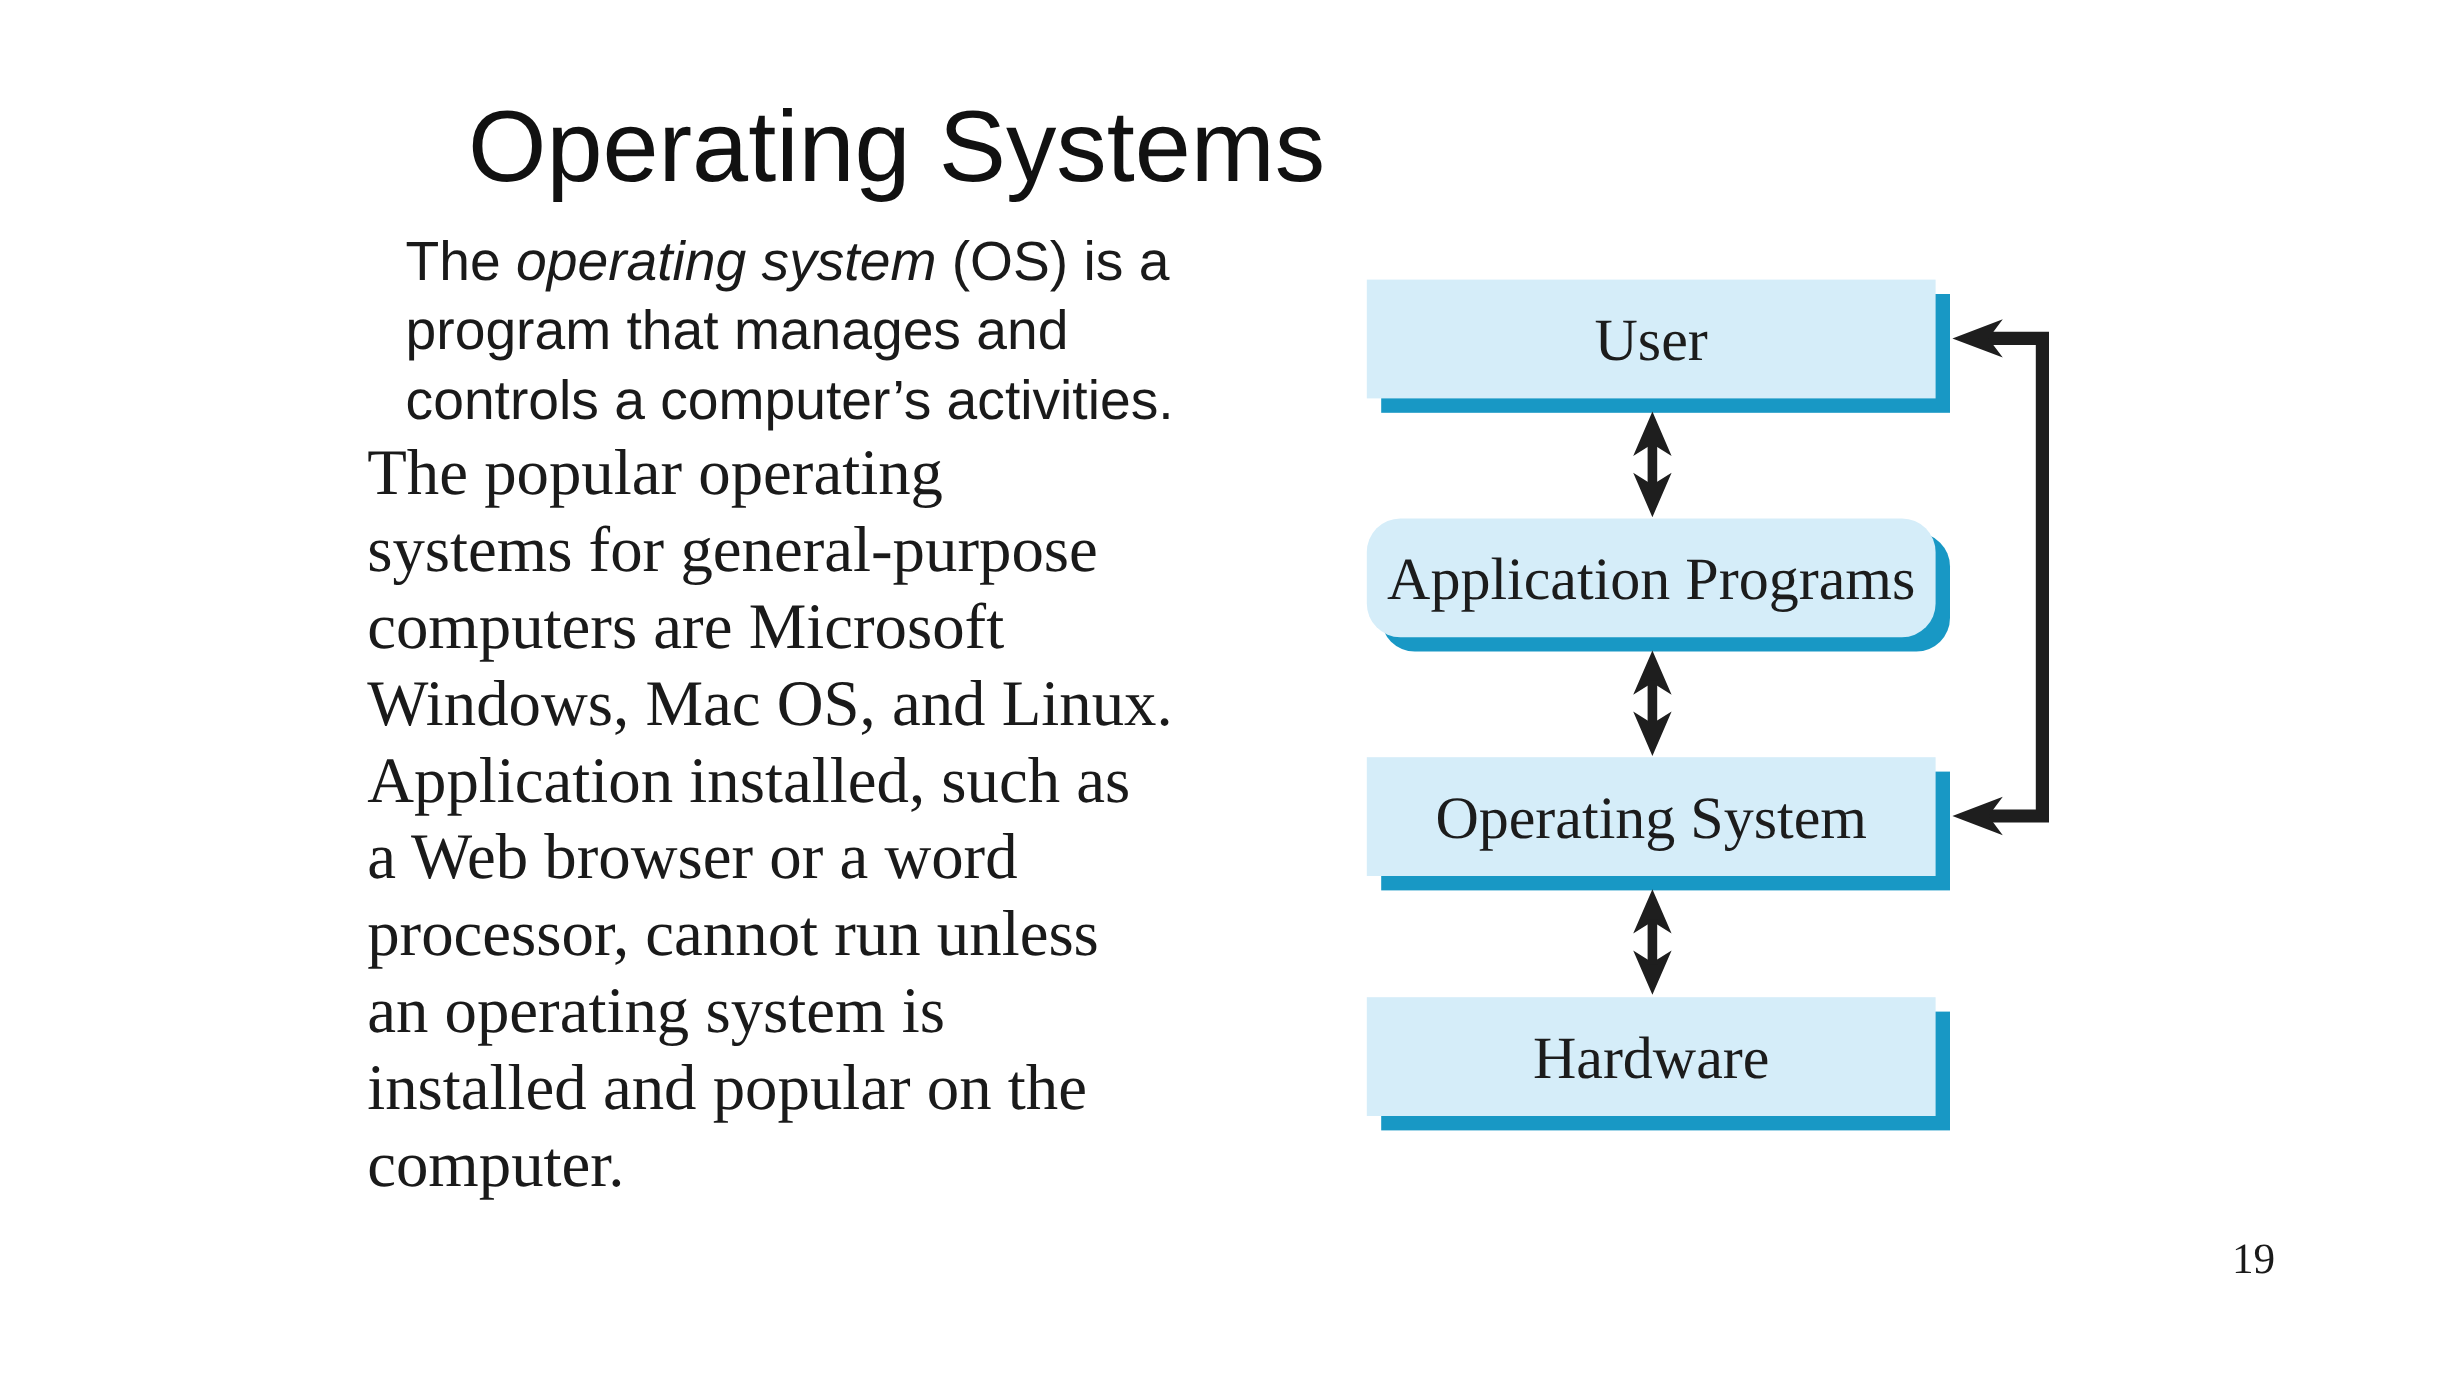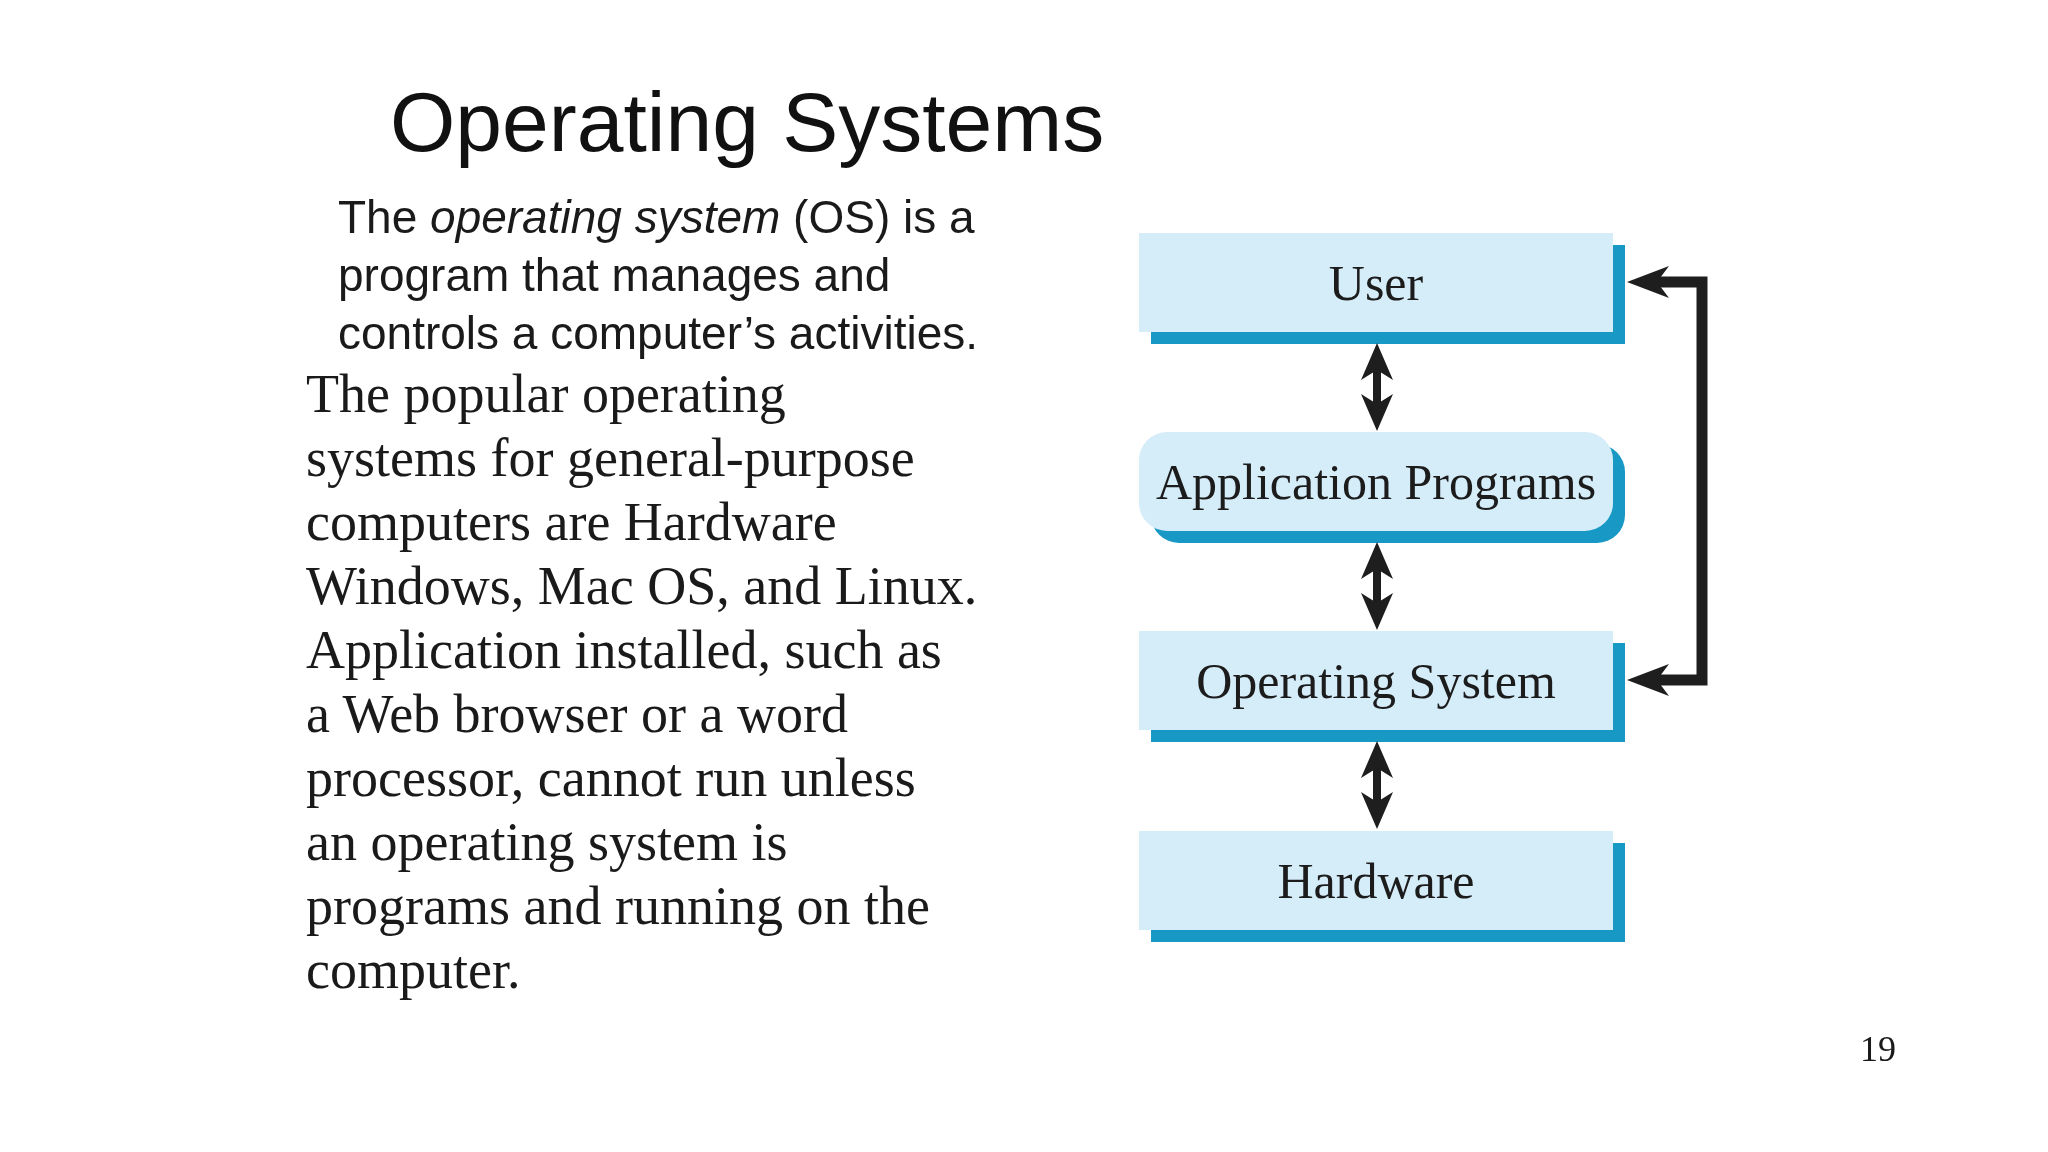--- a/index.html
+++ b/index.html
@@ -78,27 +78,27 @@
 <div class="slide">
 
   <div class="title">Operating Systems</div>
 
   <div class="body-text">
     <div class="p1-line"><span>The </span><span class="italic">operating system</span><span> (OS) is a</span></div>
     <div class="p1-line">program that manages and</div>
     <div class="p1-line">controls a computer’s activities.</div>
     <div class="p2-line">The popular operating</div>
     <div class="p2-line">systems for general-purpose</div>
-    <div class="p2-line">computers are Hardware</div>
+    <div class="p2-line">computers are Microsoft</div>
     <div class="p2-line">Windows, Mac OS, and Linux.</div>
     <div class="p2-line">Application installed, such as</div>
     <div class="p2-line">a Web browser or a word</div>
     <div class="p2-line">processor, cannot run unless</div>
     <div class="p2-line">an operating system is</div>
-    <div class="p2-line">programs and running on the</div>
+    <div class="p2-line">installed and popular on the</div>
     <div class="p2-line">computer.</div>
   </div>
 
   <div class="diagram">
 
     <div class="dbox dbox-user">User</div>
     <div class="dbox dbox-app">Application Programs</div>
     <div class="dbox dbox-os">Operating System</div>
     <div class="dbox dbox-hw">Hardware</div>
 

